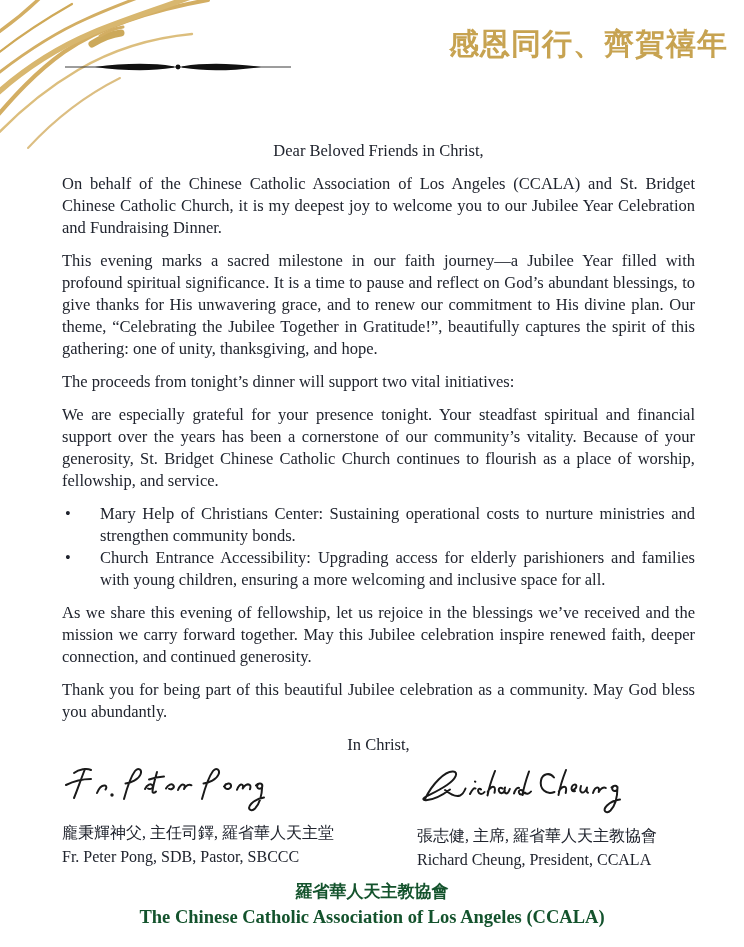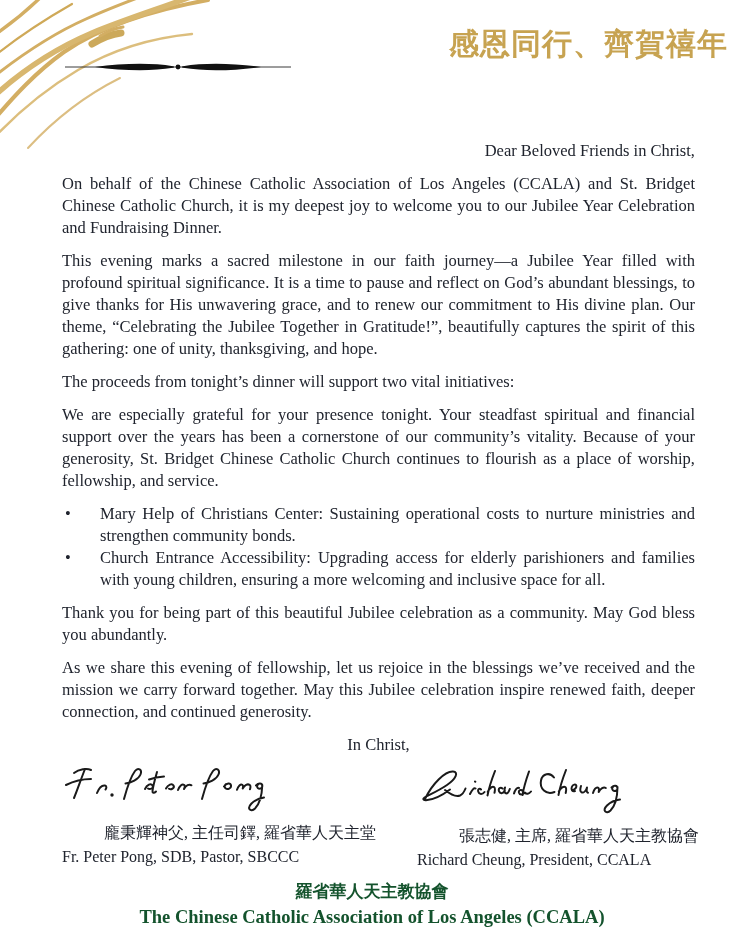--- a/index.html
+++ b/index.html
@@ -32,38 +32,38 @@
     font-size:45px;line-height:52px;
     color:#15171c;white-space:nowrap;
   }
   .divider{display:block;margin:8px auto 0 auto;}
   
   .letter-body{
     position:absolute;top:140px;left:62px;right:49px;
     font-size:16.5px;line-height:22px;
   }
   .letter-body p{margin:0 0 11px 0;text-align:justify;}
-  .letter-body p.salutation{text-align:right;}
+  .letter-body p.salutation{text-align:center;}
   .letter-body p.closing{margin-bottom:0;text-align:center;}
   ul.initiatives{list-style:none;margin:0 0 11px 0;padding:0;}
   ul.initiatives li{
     position:relative;padding-left:38px;text-align:justify;
   }
   ul.initiatives .bullet{
     position:absolute;left:3px;top:0;
   }
   
   .sig-row{
     position:absolute;top:764px;left:62px;right:49px;
     display:flex;
   }
   .sig-col{width:355px;flex:0 0 355px;}
   .sig-col.right{width:auto;flex:1;}
   .sig-img{display:block;margin-bottom:4px;}
-  .sig-cn{font-size:16px;line-height:25px;white-space:nowrap;margin-left:42px;}
+  .sig-cn{font-size:16px;line-height:25px;white-space:nowrap;}
   .sig-en{font-size:16px;line-height:23px;white-space:nowrap;}
   
   .org-footer{
     position:absolute;top:880px;left:0;right:0;
     text-align:center;color:#14532d;
   }
   .org-cn{font-size:17px;font-weight:bold;line-height:24px;}
   .org-en{font-size:18.5px;font-weight:bold;line-height:26px;}
   .sig-path{stroke:#1a1a1a;stroke-width:2;fill:none;stroke-linecap:round;stroke-linejoin:round;}
 </style>
@@ -106,22 +106,22 @@
     <ul class="initiatives">
       <li>
         <span class="bullet">•</span>
         <span>Mary Help of Christians Center: Sustaining operational costs to nurture ministries and strengthen community bonds.</span>
       </li>
       <li>
         <span class="bullet">•</span>
         <span>Church Entrance Accessibility: Upgrading access for elderly parishioners and families with young children, ensuring a more welcoming and inclusive space for all.</span>
       </li>
     </ul>
+    <p>As we share this evening of fellowship, let us rejoice in the blessings we’ve received and the mission we carry forward together. May this Jubilee celebration inspire renewed faith, deeper connection, and continued generosity.</p>
     <p>Thank you for being part of this beautiful Jubilee celebration as a community. May God bless you abundantly.</p>
-    <p>As we share this evening of fellowship, let us rejoice in the blessings we’ve received and the mission we carry forward together. May this Jubilee celebration inspire renewed faith, deeper connection, and continued generosity.</p>
     <p class="closing">In Christ,</p>
   </div>
 
   <div class="sig-row">
 
     <div class="sig-col">
       <svg class="sig-img" width="205" height="52" viewBox="0 0 205 52" role="img" aria-label="Fr. Peter Pong">
         <path class="sig-path" d="M12,9 C17,5 25,4 29,6"></path>
         <path class="sig-path" d="M23,5 C19,15 15,27 12,34"></path>
         <path class="sig-path" d="M4,21 C12,17 22,15 29,15"></path>

